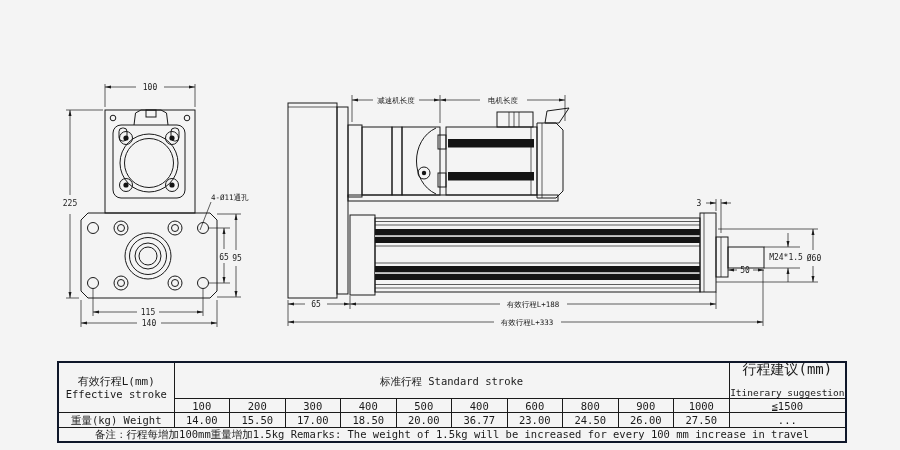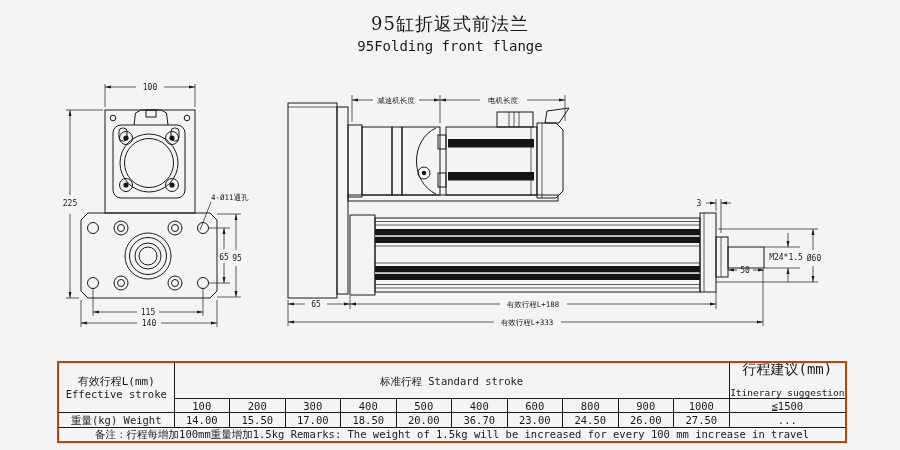--- a/index.html
+++ b/index.html
@@ -9,36 +9,32 @@
   .title-zh{font-family:"DejaVu Serif","Liberation Serif",serif;font-size:18px;letter-spacing:1px;}
   .title-en{font-family:"DejaVu Sans Mono","Liberation Mono",monospace;font-size:14px;margin-top:2px;}
   svg.drawing{position:absolute;left:0;top:0;}
   svg .ln{fill:none;stroke:#1a1a1a;stroke-width:1;}
   svg .thin{fill:none;stroke:#1a1a1a;stroke-width:0.7;}
   svg .fl{fill:#141414;stroke:none;}
   svg .bg{fill:#f4f4f4;stroke:none;}
   svg text{font-family:"DejaVu Sans Mono","DejaVu Sans",monospace;font-size:8px;fill:#1a1a1a;}
   svg text.cjk{font-size:7.5px;}
   .spec-table{position:absolute;left:57px;top:361px;width:788px;border-collapse:collapse;
-              table-layout:fixed;border:2px solid #c2410c;}
+              table-layout:fixed;border:2px solid #0f172a;}
   .spec-table td{border:1px solid #1a1a1a;text-align:center;vertical-align:middle;
                  padding:0;font-size:10.5px;line-height:12px;overflow:hidden;white-space:nowrap;}
   .r1{height:26px;} .r2{height:14px;} .r3{height:15px;} .r4{height:14px;margin-top:24px;}
   .hdr{font-size:11px;}
   .small{font-size:9.5px;}
 </style>
 </head>
 <body>
 
 <div class="page">
 
-  <div class="title-block">
-    <div class="title-zh">95缸折返式前法兰</div>
-    <div class="title-en">95Folding front flange</div>
-  </div>
 
   <svg class="drawing" width="900" height="450" viewBox="0 0 900 450">
     <defs>
       <marker id="ah" viewBox="0 0 10 6" refX="10" refY="3" markerWidth="9" markerHeight="6" orient="auto-start-reverse">
         <path d="M10,3 L0,0.5 L0,5.5 Z" fill="#1a1a1a"></path>
       </marker>
     </defs>
 
     <g>
 
@@ -256,21 +252,21 @@
       <td>1000</td>
       <td>≦1500</td>
     </tr>
     <tr class="r3">
       <td>重量(kg) Weight</td>
       <td>14.00</td>
       <td>15.50</td>
       <td>17.00</td>
       <td>18.50</td>
       <td>20.00</td>
-      <td>36.70</td>
+      <td>36.77</td>
       <td>23.00</td>
       <td>24.50</td>
       <td>26.00</td>
       <td>27.50</td>
       <td>...</td>
     </tr>
     <tr class="r4">
       <td colspan="12">备注：行程每增加100mm重量增加1.5kg    Remarks: The weight of 1.5kg will be increased for every 100 mm increase in travel</td>
     </tr>
   </tbody>

